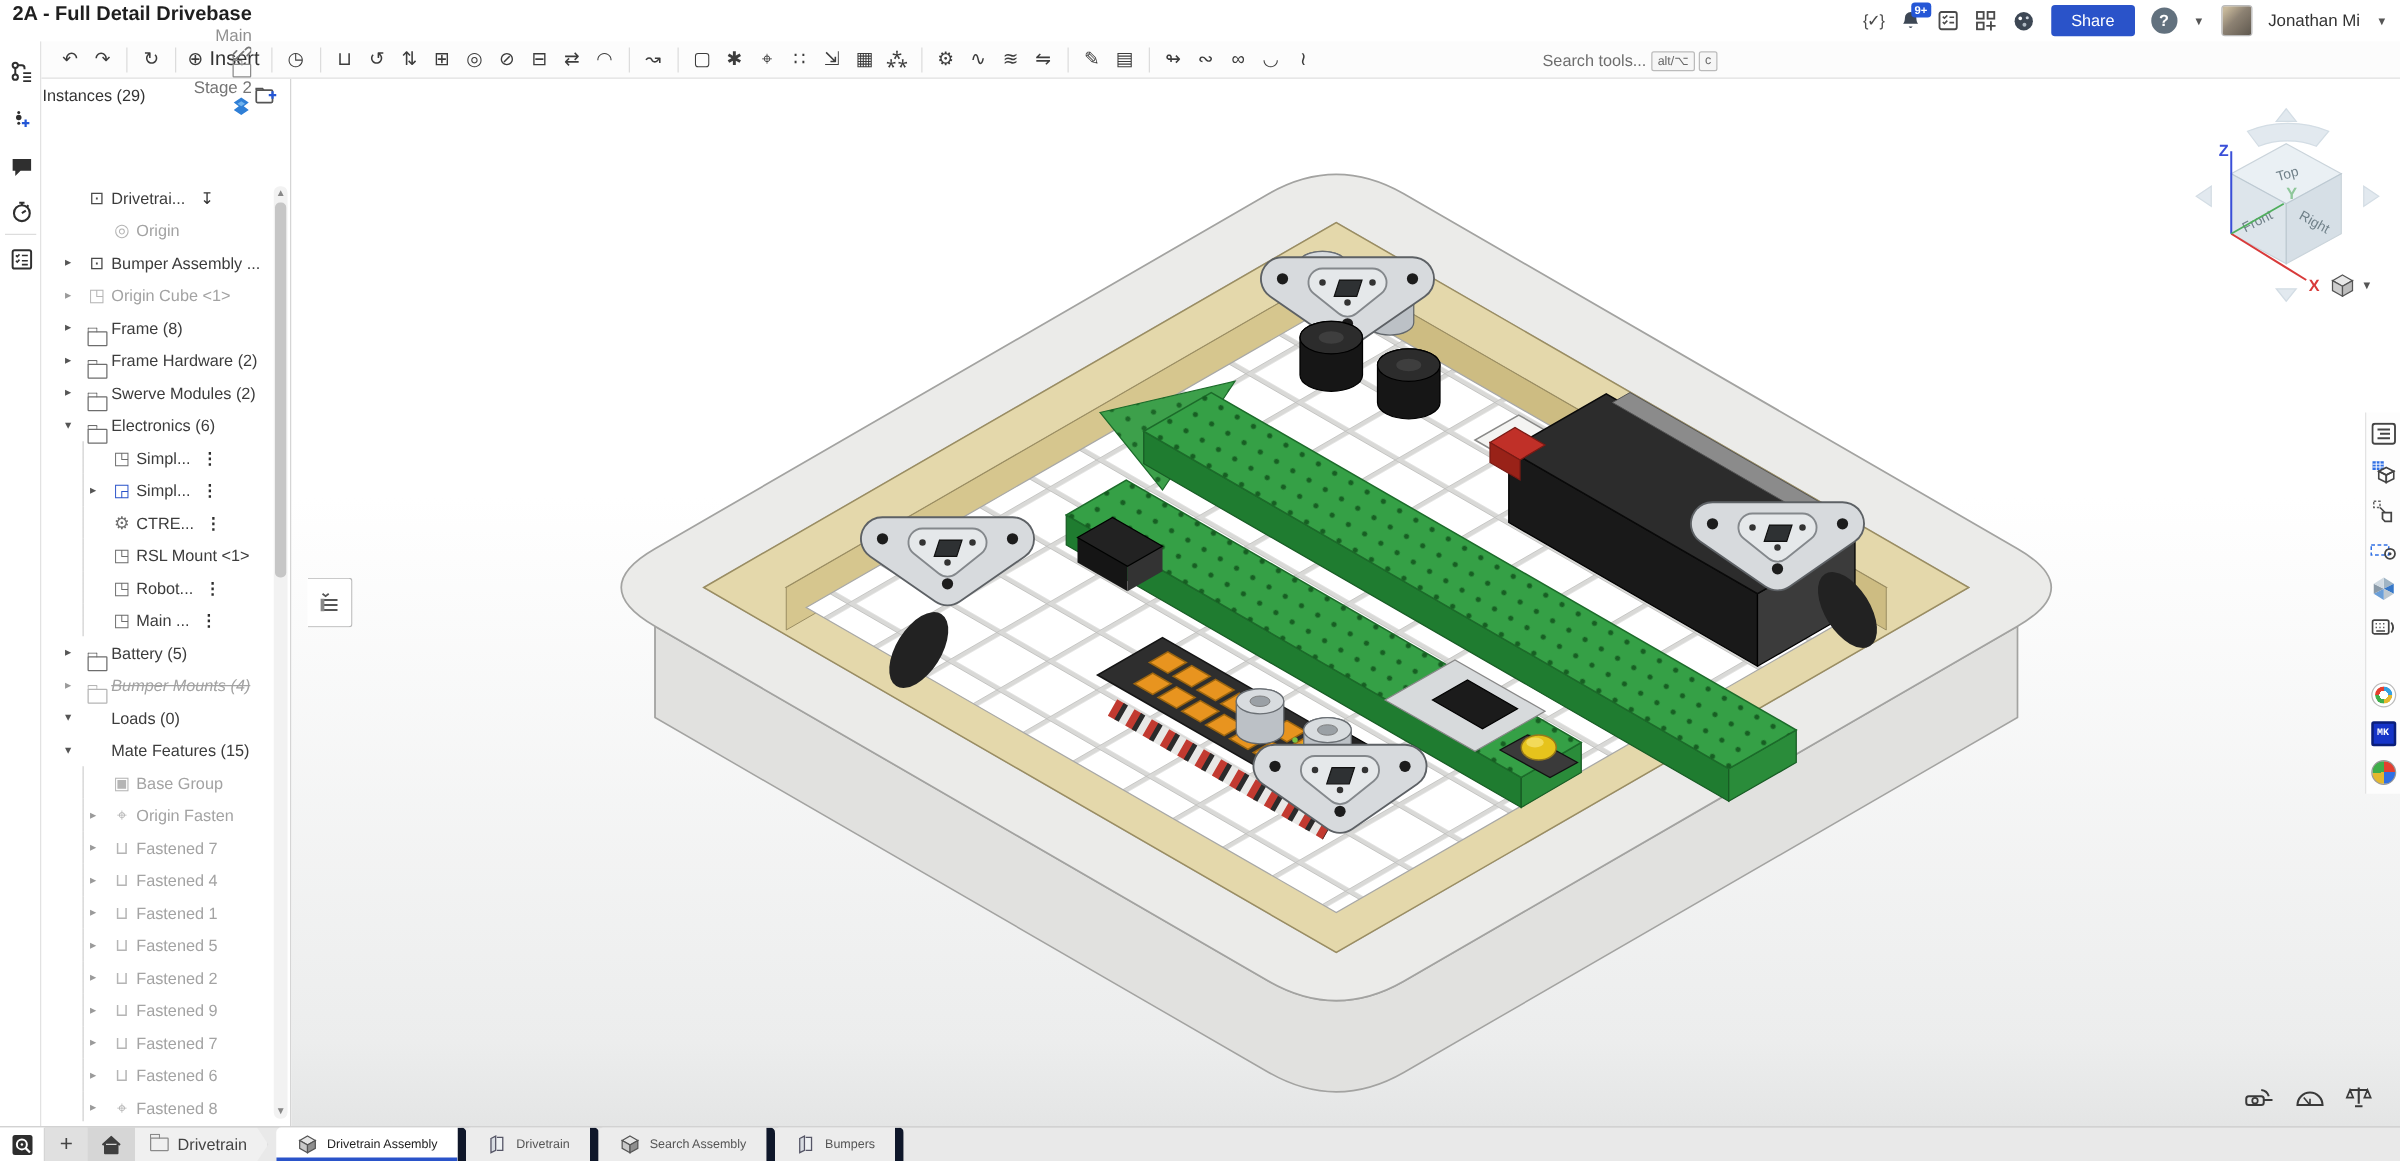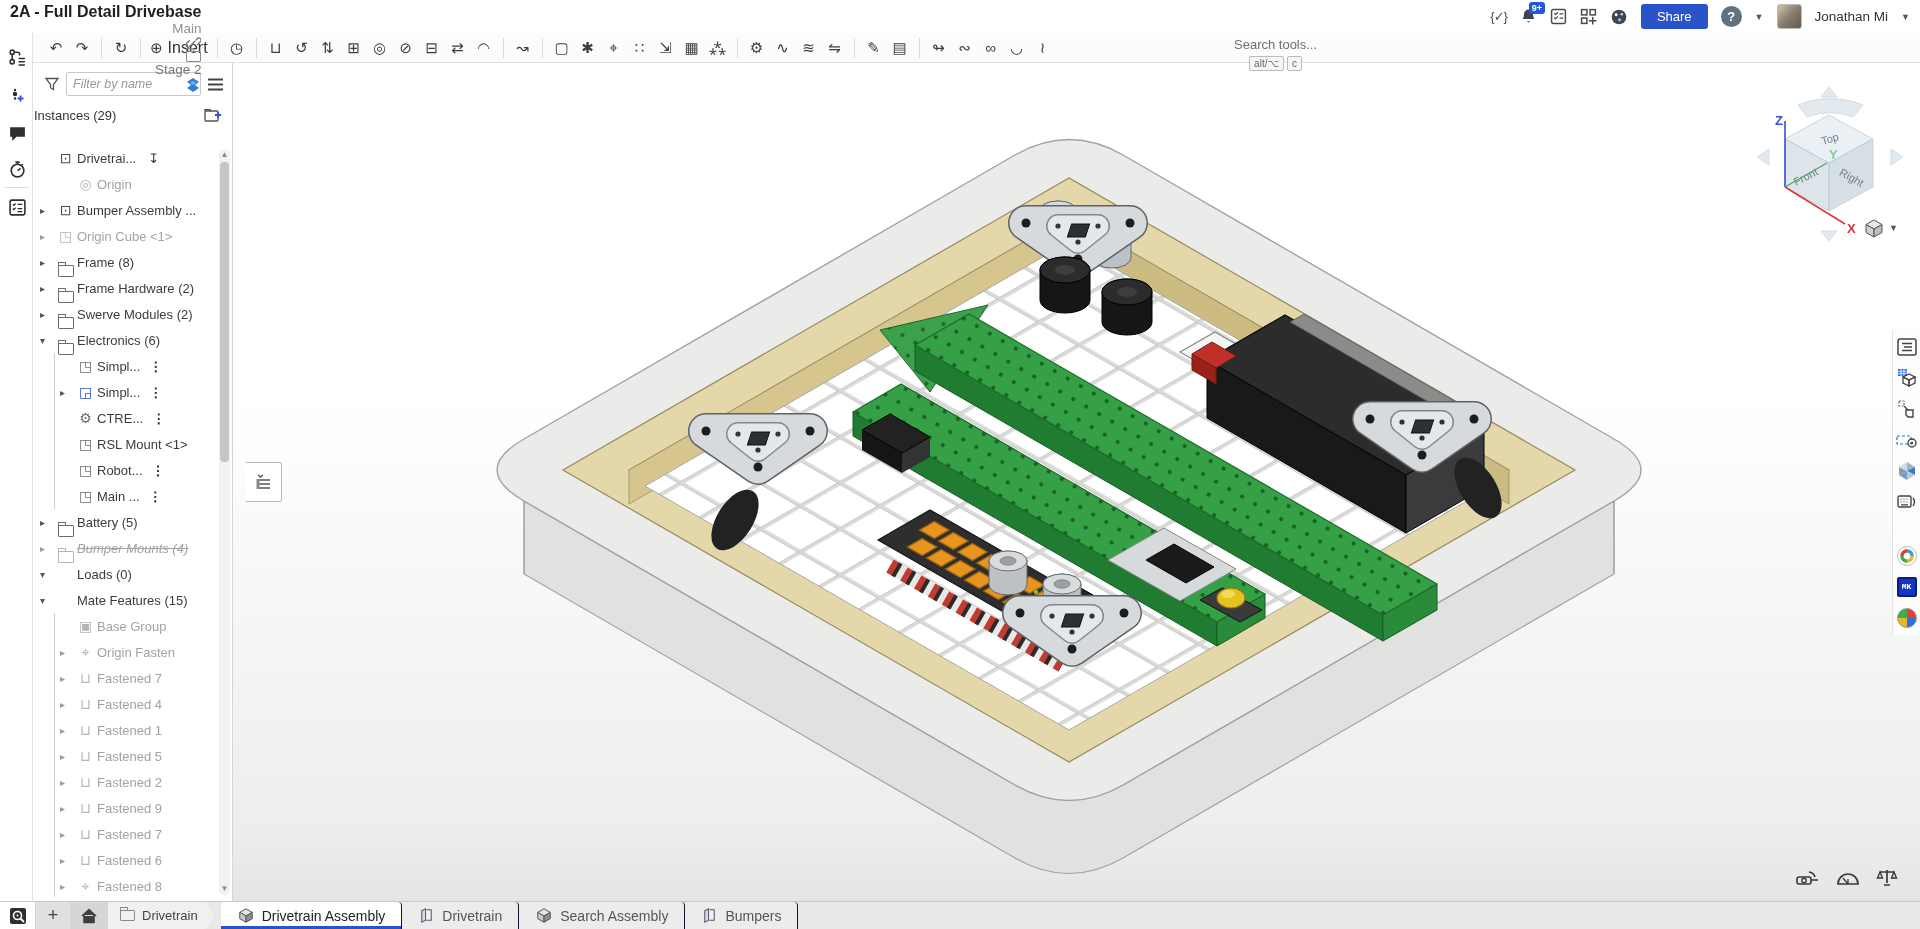--- a/index.html
+++ b/index.html
@@ -29,37 +29,37 @@
   .avatar { width:25px; height:25px; border-radius:3px; background:linear-gradient(135deg,#c7b89a 10%,#8d8273 45%,#5f584e 100%); border:1px solid #bbb; }
   .user-name { font-size:13.5px; color:#333; }
 
   
   .toolbar { position:absolute; left:33px; top:33px; width:1887px; height:30px; background:#fcfcfc; border-bottom:1px solid #e0e0e0; display:flex; align-items:center; padding-left:10px; z-index:25; }
   .tbtns { display:flex; align-items:center; height:100%; }
   .tbtn { background:none; border:none; cursor:pointer; height:26px; min-width:26px; padding:0 3px; display:flex; align-items:center; justify-content:center; color:#3c3c3c; }
   .tbtn .g { font-size:15px; line-height:1; }
   .tbtn .lbl { font-size:16px; margin-left:5px; color:#333; }
   .tb-div { width:1px; height:20px; background:#dcdcdc; margin:0 6px; display:inline-block; }
-  .search-tools { position:absolute; left:1195px; top:4px; height:23px; display:flex; align-items:center; gap:4px; padding:0 6px; cursor:text;flex-direction:column; }
+  .search-tools { position:absolute; left:1195px; top:4px; height:23px; display:flex; align-items:center; gap:4px; padding:0 6px; cursor:text; }
   .search-tools .ph { font-size:13px; color:#6e6e6e; }
   .kbd { font-size:10px; color:#666; border:1px solid #bbb; background:#f6f6f6; border-radius:2px; padding:1px 4px; }
 
   
   .leftstrip { position:absolute; left:0; top:33px; width:33px; height:868px; background:#fff; border-right:1px solid #e2e2e2; z-index:26; }
   .strip-btn { position:absolute; left:5px; width:24px; height:24px; background:none; border:none; cursor:pointer; display:flex; align-items:center; justify-content:center; }
   .strip-div { position:absolute; left:4px; width:25px; height:1px; background:#ddd; }
 
   
   .panel { position:absolute; left:34px; top:63px; width:199px; height:838px; background:#fff; border-right:1px solid #d5d5d5; z-index:20; }
   .filter-row { display:flex; align-items:center; gap:6px; padding:9px 8px 6px 10px; }
   .filter-input { flex:1; height:24px; border:1px solid #c9c9c9; border-radius:2px; font-size:12.5px; font-style:italic; padding:0 6px; color:#555; width:100px; }
   .filter-input::placeholder { color:#9a9a9a; }
   .inst-row { display:flex; align-items:center; justify-content:space-between; padding:6px 10px 4px 0; }
   .inst-label { font-size:13px; color:#333; }
-  .tree { position:absolute; left:0; top:82px; bottom:4px; width:190px; overflow:hidden; }
+  .tree { position:absolute; left:12px; top:82px; bottom:4px; width:190px; overflow:hidden; }
   .trow { display:flex; align-items:center; height:26px; font-size:13px; color:#3c3c3c; padding-left:6px; cursor:pointer; white-space:nowrap; }
   .trow[data-lvl="1"] { padding-left:26px; }
   .trow.guide { background:linear-gradient(#d0d0d0,#d0d0d0) 20px 0/1px 100% no-repeat; }
   .trow.muted { color:#a3a3a3; }
   .trow.muted .ti { color:#b5b5b5 !important; }
   .trow.struck .tlabel { text-decoration:line-through; font-style:italic; }
   .ch { width:16px; font-size:10px; color:#555; flex:0 0 16px; }
   .ch::before { content:"▸"; }
   .ch[data-chev="down"]::before { content:"▾"; }
   .ch[data-chev="none"]::before { content:""; }
@@ -101,21 +101,21 @@
   .measure { position:absolute; right:22px; bottom:14px; display:flex; gap:16px; }
   .ms-btn { background:none; border:none; cursor:pointer; }
 
   
   .tabbar { position:absolute; left:0; top:901px; width:1920px; height:28px; background:#e9e9e9; border-top:1px solid #c9c9c9; display:flex; align-items:stretch; z-index:30; }
   .pan-btn { width:36px; background:#fff; border:none; border-right:1px solid #d5d5d5; cursor:pointer; display:flex; align-items:center; justify-content:center; }
   .plus-btn { width:34px; background:#e0e0e0; border:none; font-size:18px; color:#444; cursor:pointer; }
   .home-btn { width:38px; background:#d6d6d6; border:none; cursor:pointer; display:flex; align-items:center; justify-content:center; }
   .crumb { display:flex; align-items:center; gap:7px; background:#f0f0f0; padding:0 16px 0 12px; font-size:13px; color:#444; border-right:1px solid #cfcfcf; clip-path:polygon(0 0,calc(100% - 9px) 0,100% 50%,calc(100% - 9px) 100%,0 100%); }
   .tabs-host { display:flex; align-items:stretch; margin-left:6px; }
-  .tab { display:flex; align-items:center; gap:7px; padding:0 16px; font-size:14px; color:#555; background:#ececec; border:none; border-right:1px solid #0f172a; cursor:pointer; border-radius:4px 4px 0 0; position:relative; }
+  .tab { display:flex; align-items:center; gap:7px; padding:0 16px; font-size:10px; color:#555; background:#ececec; border:none; border-right:7px solid #0f172a; cursor:pointer; border-radius:4px 4px 0 0; position:relative; }
   .tab.active { background:#fff; color:#222; box-shadow:inset 0 -3px 0 #2a53c9; }
 
   svg { display:block; }
 </style>
 </head>
 <body>
 
 <div class="app">
 
   <header class="topbar">
@@ -410,29 +410,20 @@
     <div class="strip-div" style="top:154px"></div>
     <button class="strip-btn" style="top:162px">
       <svg width="19" height="19" viewBox="0 0 18 18">
           <rect x="2" y="2" width="14" height="14" rx="1.5" fill="none" stroke="#2f2f2f" stroke-width="1.5"></rect>
           <path d="M4.5 6 l1 1 L7.2 5.2 M9 6 h4.5 M4.5 10 l1 1 L7.2 9.2 M9 10 h4.5 M9 13 h4.5" fill="none" stroke="#2f2f2f" stroke-width="1.2"></path>
         </svg>
     </button>
   </nav>
 
   <aside class="panel">
-    <div class="filter-row">
-      <svg width="16" height="16" viewBox="0 0 16 16">
-          <path d="M2 2.5 h12 L9.5 8.5 v5 l-3 -1.8 v-3.2 Z" fill="none" stroke="#555" stroke-width="1.3"></path>
-        </svg>
-      <input class="filter-input" type="text" placeholder="Filter by name" style="">
-      <svg width="17" height="15" viewBox="0 0 17 15">
-          <path d="M1 2.5 h15 M1 7.5 h15 M1 12.5 h15" stroke="#444" stroke-width="2.2"></path>
-        </svg>
-    </div>
     <div class="inst-row">
       <span class="inst-label">Instances (29)</span>
       <svg width="18" height="15" viewBox="0 0 18 15">
           <rect x="1" y="3" width="13" height="10" rx="1" fill="none" stroke="#555" stroke-width="1.4"></rect>
           <path d="M1 3 v-1.2 h5 l1 1.5" fill="none" stroke="#555" stroke-width="1.4"></path>
           <path d="M14 4 v6 M11 7 h6" stroke="#2457d6" stroke-width="1.8"></path>
         </svg>
     </div>
     <div class="tree">
 

